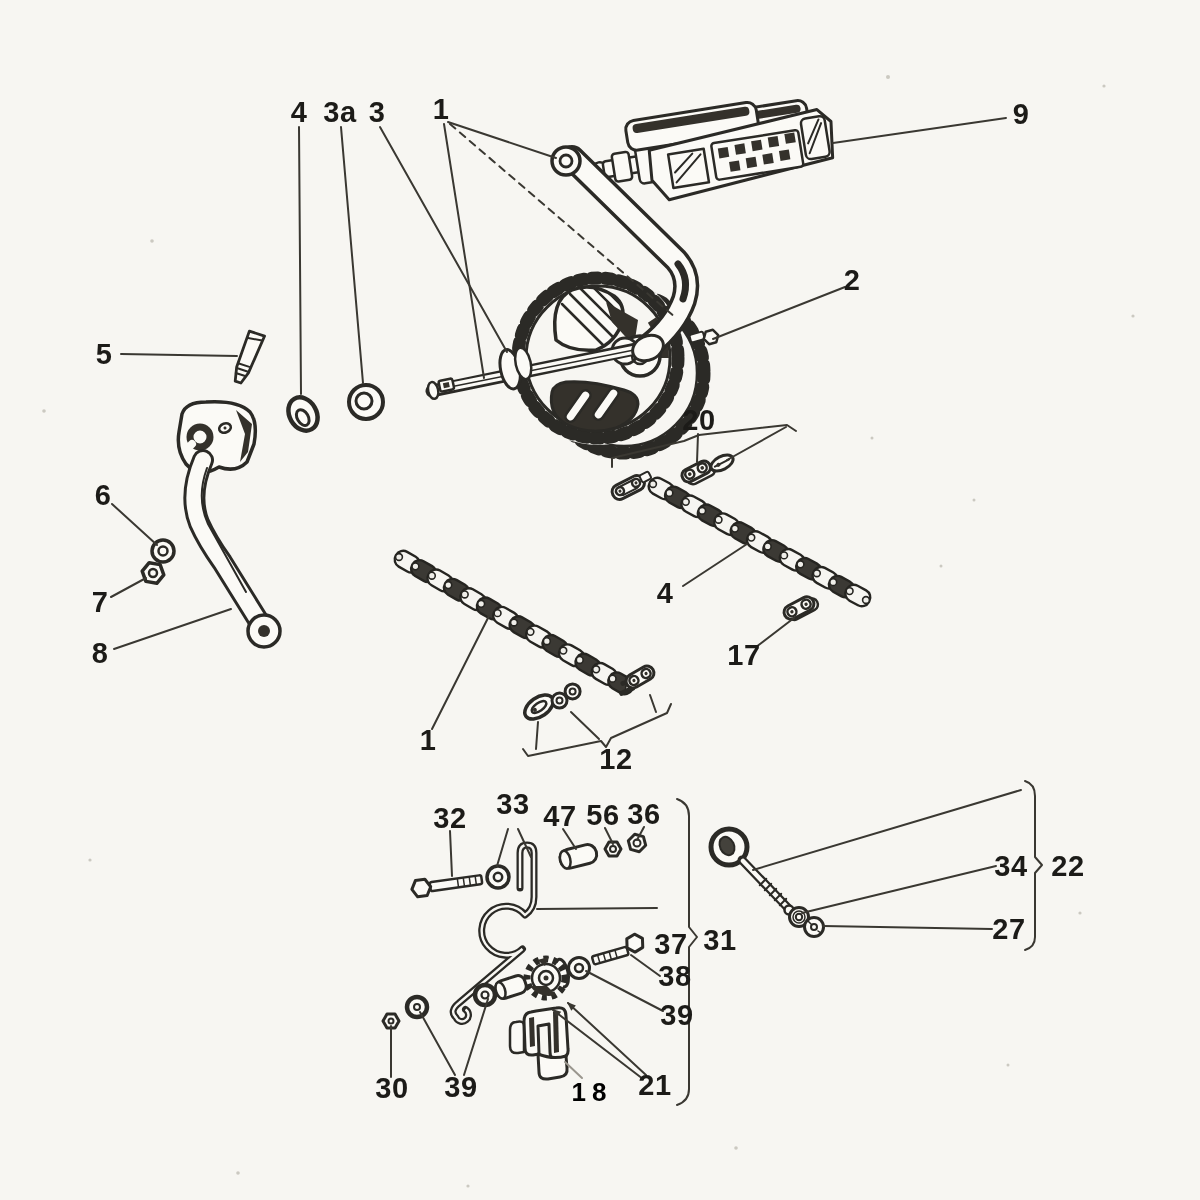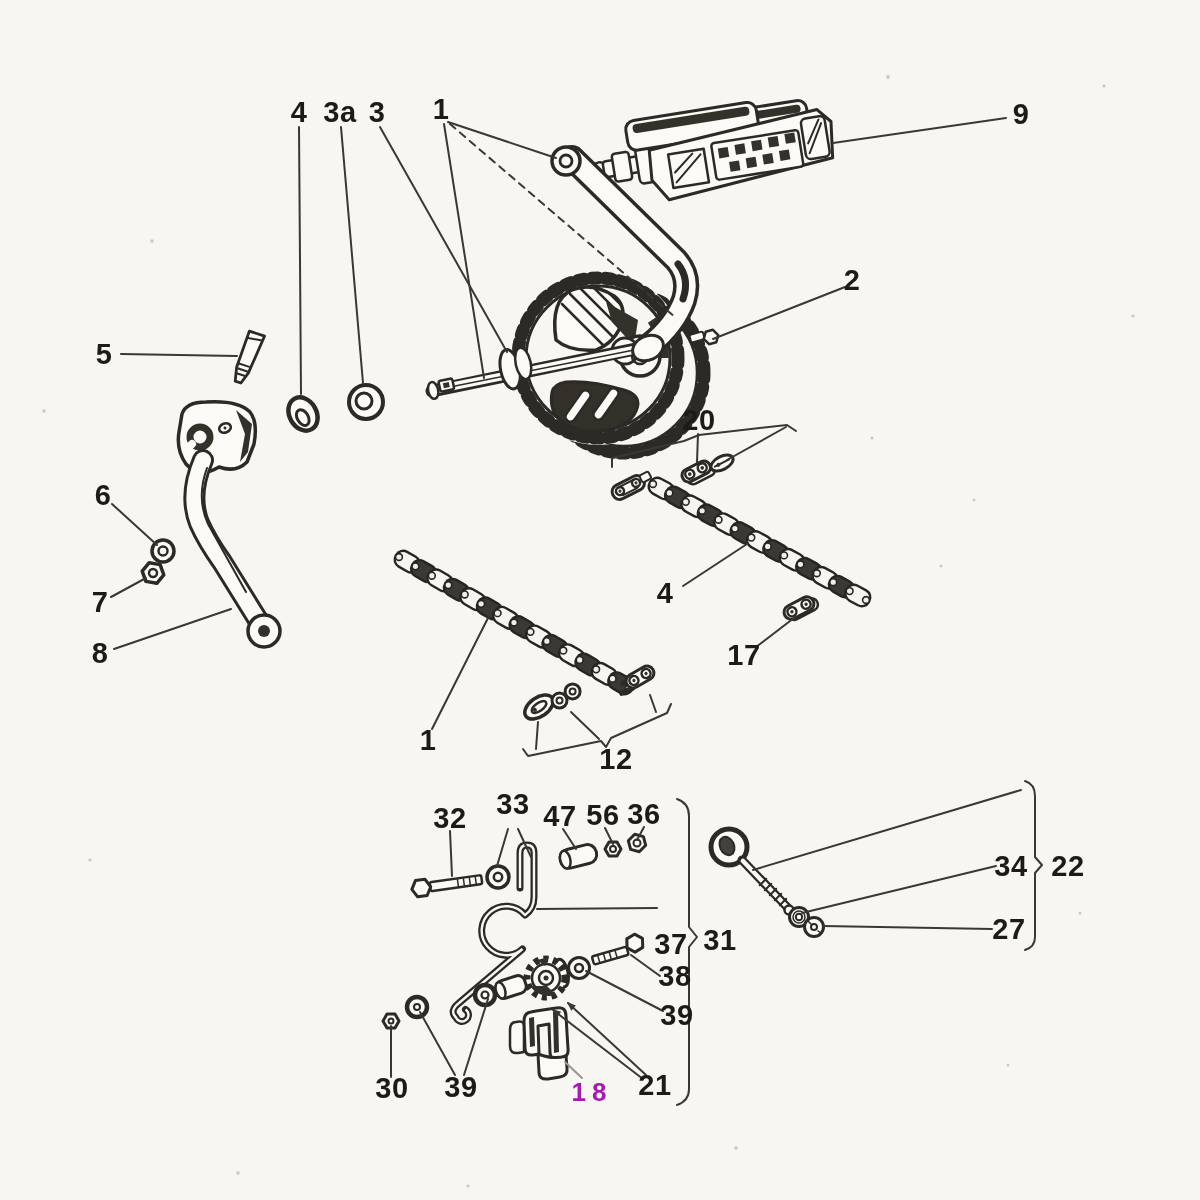--- a/index.html
+++ b/index.html
@@ -2,21 +2,21 @@
 <html><head>
 <meta charset="utf-8">
 <style>
   html,body{margin:0;padding:0;background:#e8e8e4;}
   .page{position:relative;width:1200px;height:1200px;background:#f7f6f2;overflow:hidden;
         font-family:"Liberation Sans",sans-serif;}
   .page svg{position:absolute;left:0;top:0;}
   .callout{position:absolute;transform:translate(-50%,-50%);
            font:700 29px "Liberation Sans",sans-serif;color:#1c1b18;letter-spacing:.5px;
            white-space:nowrap;user-select:none;}
-  .callout.faded{color:#a21caf;font-size:26px;letter-spacing:6px;}
+  .callout.faded{color:#000000;font-size:26px;letter-spacing:6px;}
   
   .ink{stroke:#2b2a26;fill:none;stroke-linecap:round;stroke-linejoin:round;}
   .f{fill:#fbfaf6;}
   .fd{fill:#34312b;stroke:none;}
   .s15{stroke-width:1.5}.s2{stroke-width:2}.s22{stroke-width:2.2}.s25{stroke-width:2.5}
   .s28{stroke-width:2.8}.s3{stroke-width:3}.s35{stroke-width:3.5}.s4{stroke-width:4}
   .s45{stroke-width:4.5}.s5{stroke-width:5}.s7{stroke-width:7}
   .ld{stroke:#3a3832;stroke-width:2;fill:none;stroke-linecap:round;stroke-linejoin:round;}
   .ldd{stroke-dasharray:7 6;}
   .speck{fill:#cbc9c1;stroke:none;}

